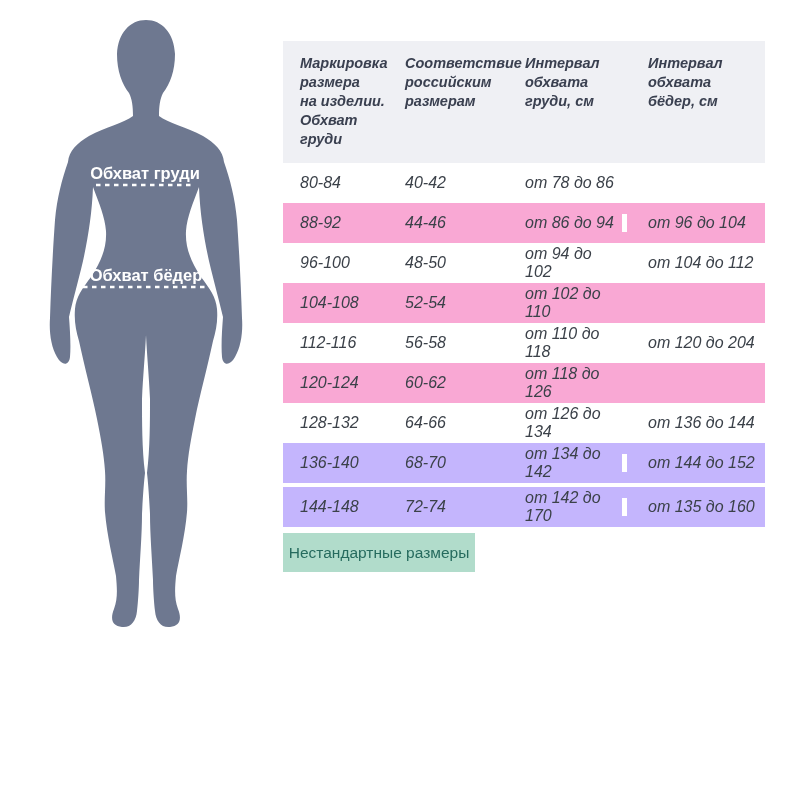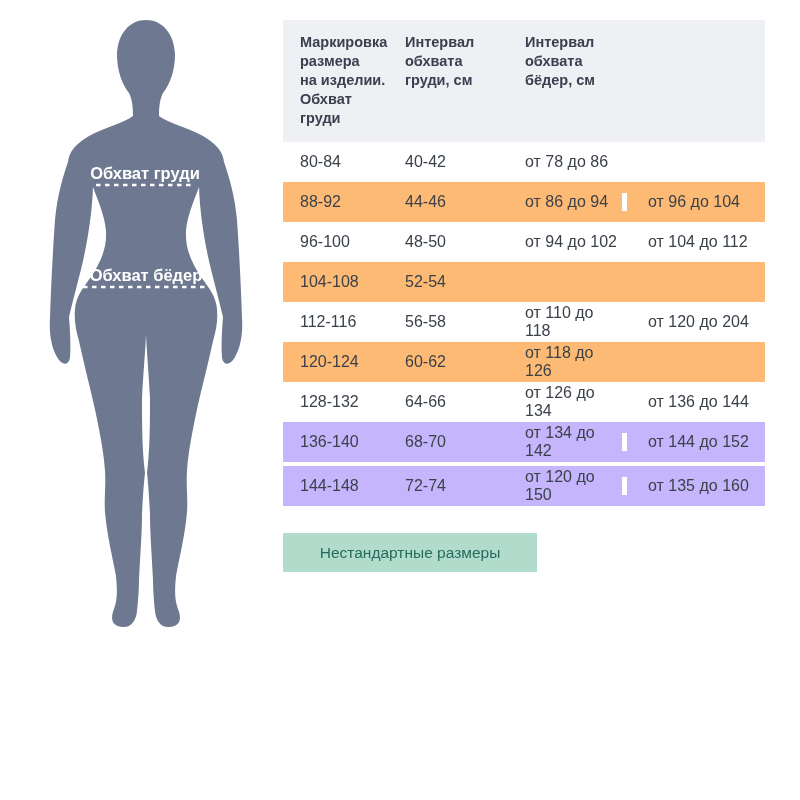--- a/index.html
+++ b/index.html
@@ -9,46 +9,46 @@
     overflow:hidden;
   }
   
   .figure-wrap { position:absolute; left:21px; top:14px; width:250px; height:620px; }
   .figure-wrap svg { display:block; width:100%; height:100%; }
   svg text {
     font-family:"Liberation Sans","DejaVu Sans",sans-serif;
     font-weight:bold; font-size:16.5px; fill:#ffffff;
   }
   
-  .size-table { position:absolute; left:283px; top:20px; width:482px; }
+  .size-table { position:absolute; left:283px; top:41px; width:482px;font-style:italic; }
   .thead, .trow {
     display:grid;
     grid-template-columns:112px 122px 105px 143px;
   }
   .thead {
     background:#eff0f4;
     padding:13px 0 14px 0;
     min-height:87px;
   }
   .thead > div {
     white-space:pre-line;
     font-weight:bold; font-size:14.5px; line-height:19px; color:#3a4050;
   }
   .trow { height:40px; align-items:center; font-size:16px; color:#3b4149; }
   .thead > div:nth-child(1), .trow > div:nth-child(1) { padding-left:17px; }
   .thead > div:nth-child(2), .trow > div:nth-child(2) { padding-left:10px; }
   .thead > div:nth-child(3), .trow > div:nth-child(3) { padding-left:8px; }
   .thead > div:nth-child(4) { padding-left:26px; }
   .trow > div:nth-child(4) { padding-left:21px; border-left:5px solid #ffffff; }
-  .trow.stripe { background:#fdba74; }
+  .trow.stripe { background:#f9a8d4; }
   .trow.hl { background:#c4b5fd; }
   .trow.hl-first { border-bottom:4px solid #ffffff; }
   
   .nonstandard-btn {
-    position:absolute; left:283px; top:533px; width:254px; height:39px;
+    position:absolute; left:283px; top:533px; width:192px; height:39px;
     background:#b1dccb; color:#266b5e;
     display:flex; align-items:center; justify-content:center;
     font-size:15.5px; cursor:pointer; user-select:none;
   }
 </style>
 </head>
 <body>
 
 <div class="figure-wrap">
   <svg viewBox="0 0 250 620">
@@ -60,20 +60,23 @@
   </svg>
 </div>
 
 <div class="size-table">
   <div class="thead">
     <div>Маркировка
 размера
 на изделии.
 Обхват
 груди</div>
+    <div>Соответствие
+российским
+размерам</div>
     <div>Интервал
 обхвата
 груди, см</div>
     <div>Интервал
 обхвата
 бёдер, см</div>
   </div>
   <div id="rows-host">
       <div class="trow">
         <div>80-84</div>
@@ -88,20 +91,21 @@
       </div>
       <div class="trow">
         <div>96-100</div>
         <div>48-50</div>
         <div>от 94 до 102</div>
         <div>от 104 до 112</div>
       </div>
       <div class="trow stripe">
         <div>104-108</div>
         <div>52-54</div>
+        <div>от 102 до 110</div>
       </div>
       <div class="trow">
         <div>112-116</div>
         <div>56-58</div>
         <div>от 110 до 118</div>
         <div>от 120 до 204</div>
       </div>
       <div class="trow stripe">
         <div>120-124</div>
         <div>60-62</div>
@@ -115,19 +119,19 @@
       </div>
       <div class="trow hl hl-first">
         <div>136-140</div>
         <div>68-70</div>
         <div>от 134 до 142</div>
         <div>от 144 до 152</div>
       </div>
       <div class="trow hl">
         <div>144-148</div>
         <div>72-74</div>
-        <div>от 120 до 150</div>
+        <div>от 142 до 170</div>
         <div>от 135 до 160</div>
       </div>
     </div>
 </div>
 
 <div class="nonstandard-btn">Нестандартные размеры</div>
 
 </body></html>

